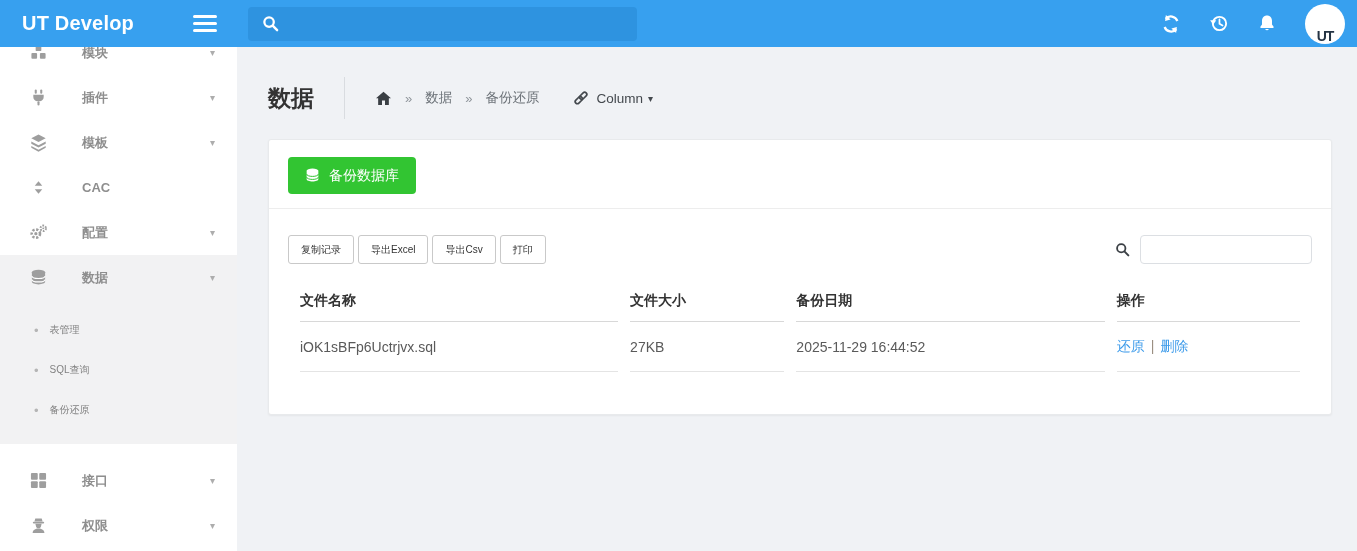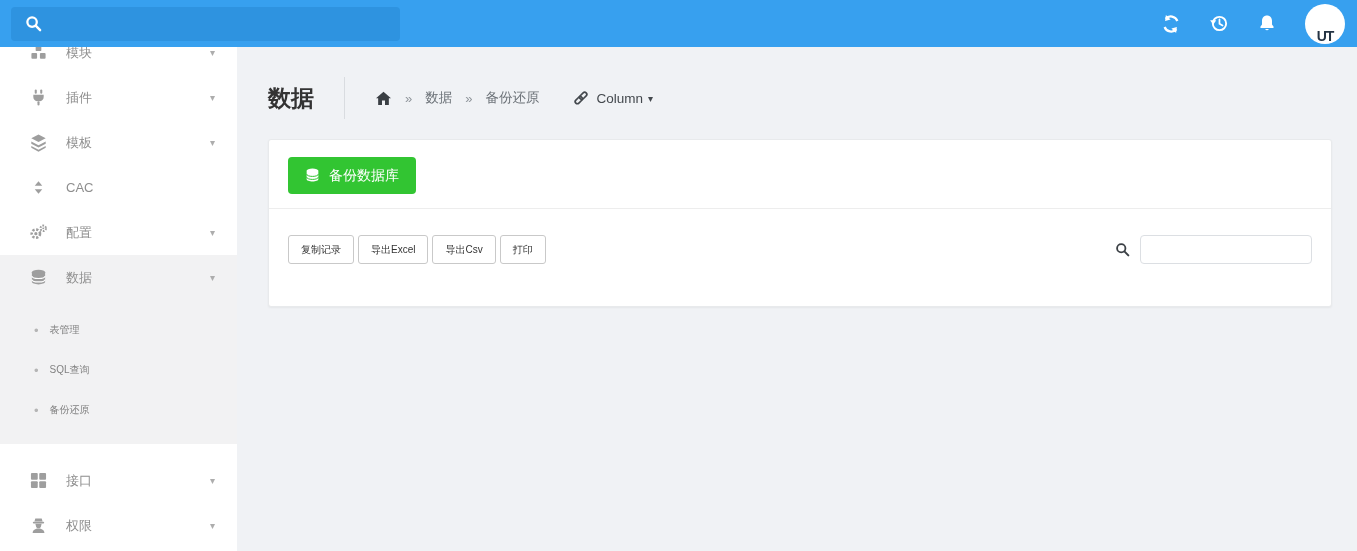--- a/index.html
+++ b/index.html
@@ -28,21 +28,21 @@
   .avatar { width:40px; height:40px; border-radius:50%; background:#fff;
     display:flex; align-items:flex-end; justify-content:center; cursor:pointer; }
   .avatar span { color:#253343; font-weight:700; font-size:14px; letter-spacing:-1px; }
 
   
   .sidebar { position:fixed; left:0; top:0; bottom:0; width:237px; background:#fff;
     z-index:10; padding-top:30px; }
   .side-item { height:45px; display:flex; align-items:center; padding:0 22px 0 26px;
     cursor:pointer; }
   .side-item .s-icon { width:24px; display:flex; justify-content:center; color:#9e9e9e; }
-  .side-item .s-label { margin-left:16px; font-size:13px; font-weight:400; color:#8e8e8e; }
+  .side-item .s-label { margin-left:32px; font-size:13px; font-weight:700; color:#8e8e8e; }
   .side-item .caret { margin-left:auto; color:#adadad; font-size:10px; }
   .side-group-active { background:#f2f2f3; padding-bottom:14px; }
   .submenu { padding-top:10px; }
   .sub-item { height:40px; display:flex; align-items:center; padding-left:34px;
     cursor:pointer; }
   .sub-item .bullet { color:#b5b5b5; font-size:13px; margin-right:11px; }
   .sub-item .sub-label { color:#828282; font-size:10px; }
   .side-gap { height:14px; }
 
   
@@ -211,20 +211,28 @@
         <path d="M5.7 7.2 h6.6 l-.7 2.8 a2.7 2.7 0 0 1 -5.2 0 z"></path>
         <path d="M2.8 17 c0 -3.2 2.8 -4.8 6.2 -4.8 s6.2 1.6 6.2 4.8 z"></path>
       </svg>
     </span>
     <span class="s-label">权限</span>
     <span class="caret">▾</span>
   </div>
 </div>
 
 <div class="topbar">
+  <div class="brand-area">
+    <span class="brand">UT Develop</span>
+    <div class="hamburger">
+      <div></div>
+        <div></div>
+        <div></div>
+    </div>
+  </div>
 
   <div class="top-search">
     <svg width="17" height="17" viewBox="0 0 18 18">
       <circle cx="7.5" cy="7.5" r="5" fill="none" stroke="#fff" stroke-width="2.4"></circle>
       <path d="M11.3 11.3 L16 16" stroke="#fff" stroke-width="2.6" stroke-linecap="round"></path>
     </svg>
   </div>
 
   <div class="top-right">
     <span class="top-icon">
@@ -310,16 +318,36 @@
           <span class="mag">
             <svg width="15" height="15" viewBox="0 0 18 18">
               <circle cx="7.5" cy="7.5" r="5" fill="none" stroke="currentColor" stroke-width="2.2"></circle>
               <path d="M11.3 11.3 L16 16" stroke="currentColor" stroke-width="2.4" stroke-linecap="round"></path>
             </svg>
           </span>
           <input type="text" style="">
         </div>
       </div>
 
+      <table class="data-table">
+        <thead>
+          <tr>
+            <th class="col-name">文件名称</th>
+            <th class="col-size">文件大小</th>
+            <th class="col-date">备份日期</th>
+            <th class="col-op">操作</th>
+          </tr>
+        </thead>
+        <tbody>
+          <tr>
+            <td>iOK1sBFp6Uctrjvx.sql</td>
+            <td>27KB</td>
+            <td>2025-11-29 16:44:52</td>
+            <td>
+              <a class="action-link">还原</a><span class="action-sep">|</span><a class="action-link">删除</a>
+            </td>
+          </tr>
+        </tbody>
+      </table>
 
     </div>
   </div>
 </div>
 
 </body></html>

